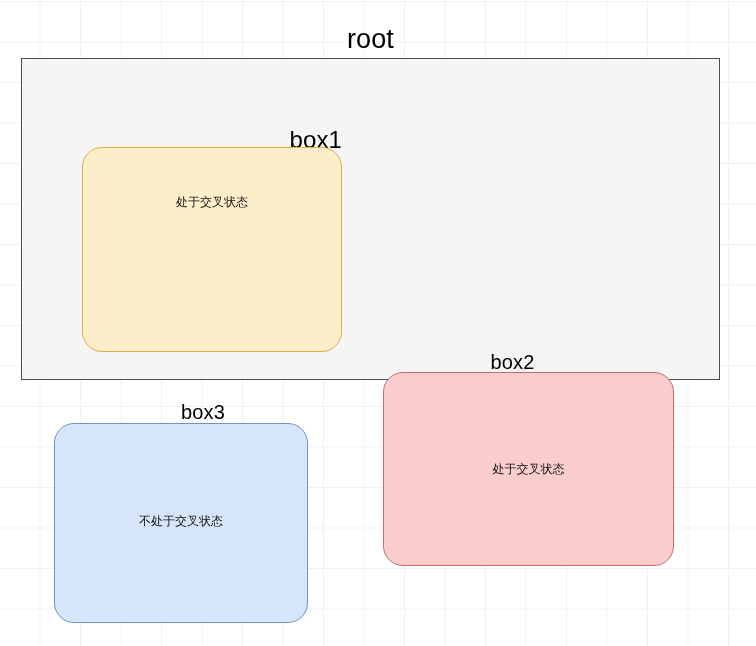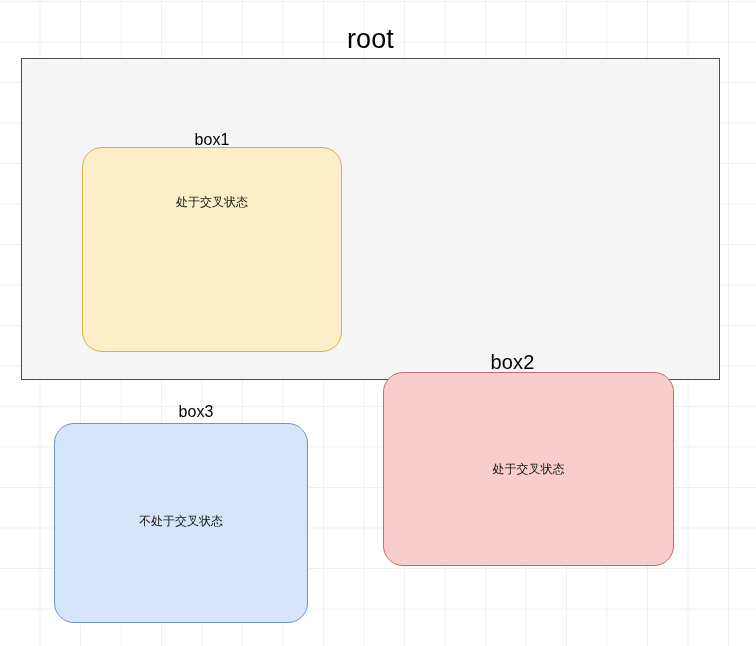--- a/index.html
+++ b/index.html
@@ -71,22 +71,23 @@
     color: #111111;
     text-align: center;
     white-space: nowrap;
   }
 
   
   #box1-label {
     left: 82px;
     top: 128px;
     width: 260px;
-    font-size: 16px;
+    font-size: 24px;
     line-height: 24px;
+    text-align: right;
   }
   #box1 {
     left: 82px;
     top: 147px;
     width: 260px;
     height: 205px;
     background-color: #fbeec8;
     border: 1.5px solid #e0ae4e;
   }
   #box1 .rbox-text {
@@ -106,24 +107,24 @@
     left: 383px;
     top: 372px;
     width: 291px;
     height: 194px;
     background-color: #f9cdcd;
     border: 1.5px solid #c76a6a;
   }
 
   
   #box3-label {
-    left: 53px;
+    left: 60px;
     top: 400px;
     width: 286px;
-    font-size: 16px;
+    font-size: 20px;
     line-height: 24px;
   }
   #box3 {
     left: 54px;
     top: 423px;
     width: 254px;
     height: 200px;
     background-color: #d7e5fb;
     border: 1.5px solid #6f93c9;
   }

